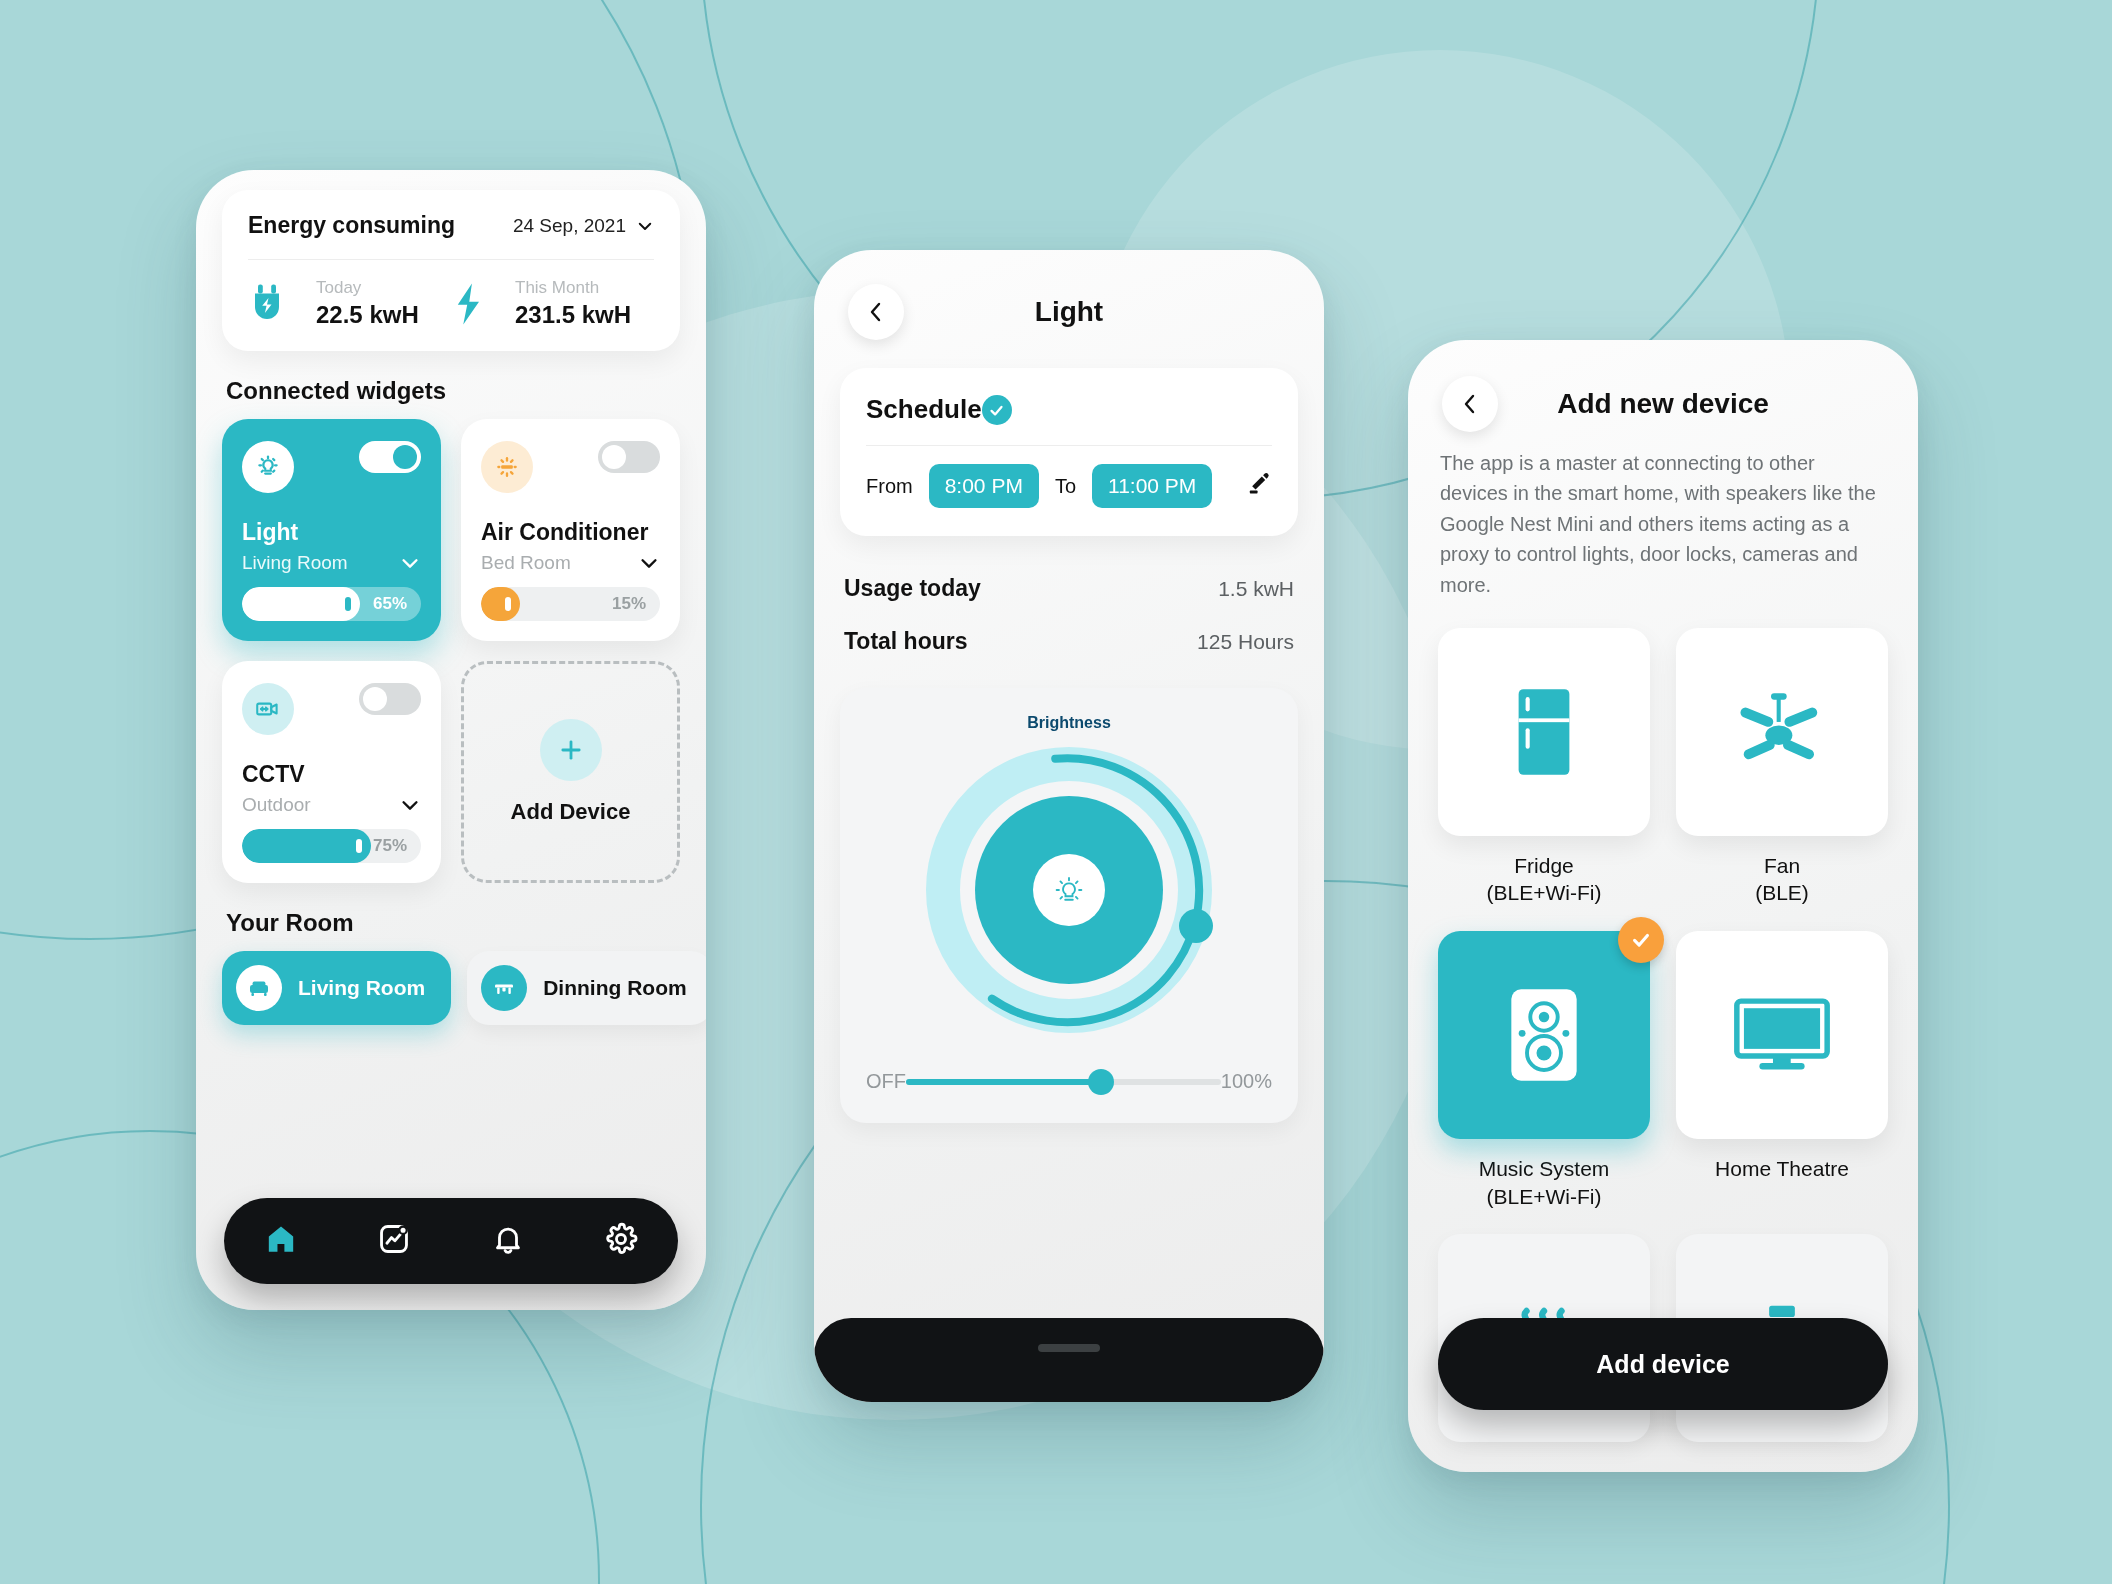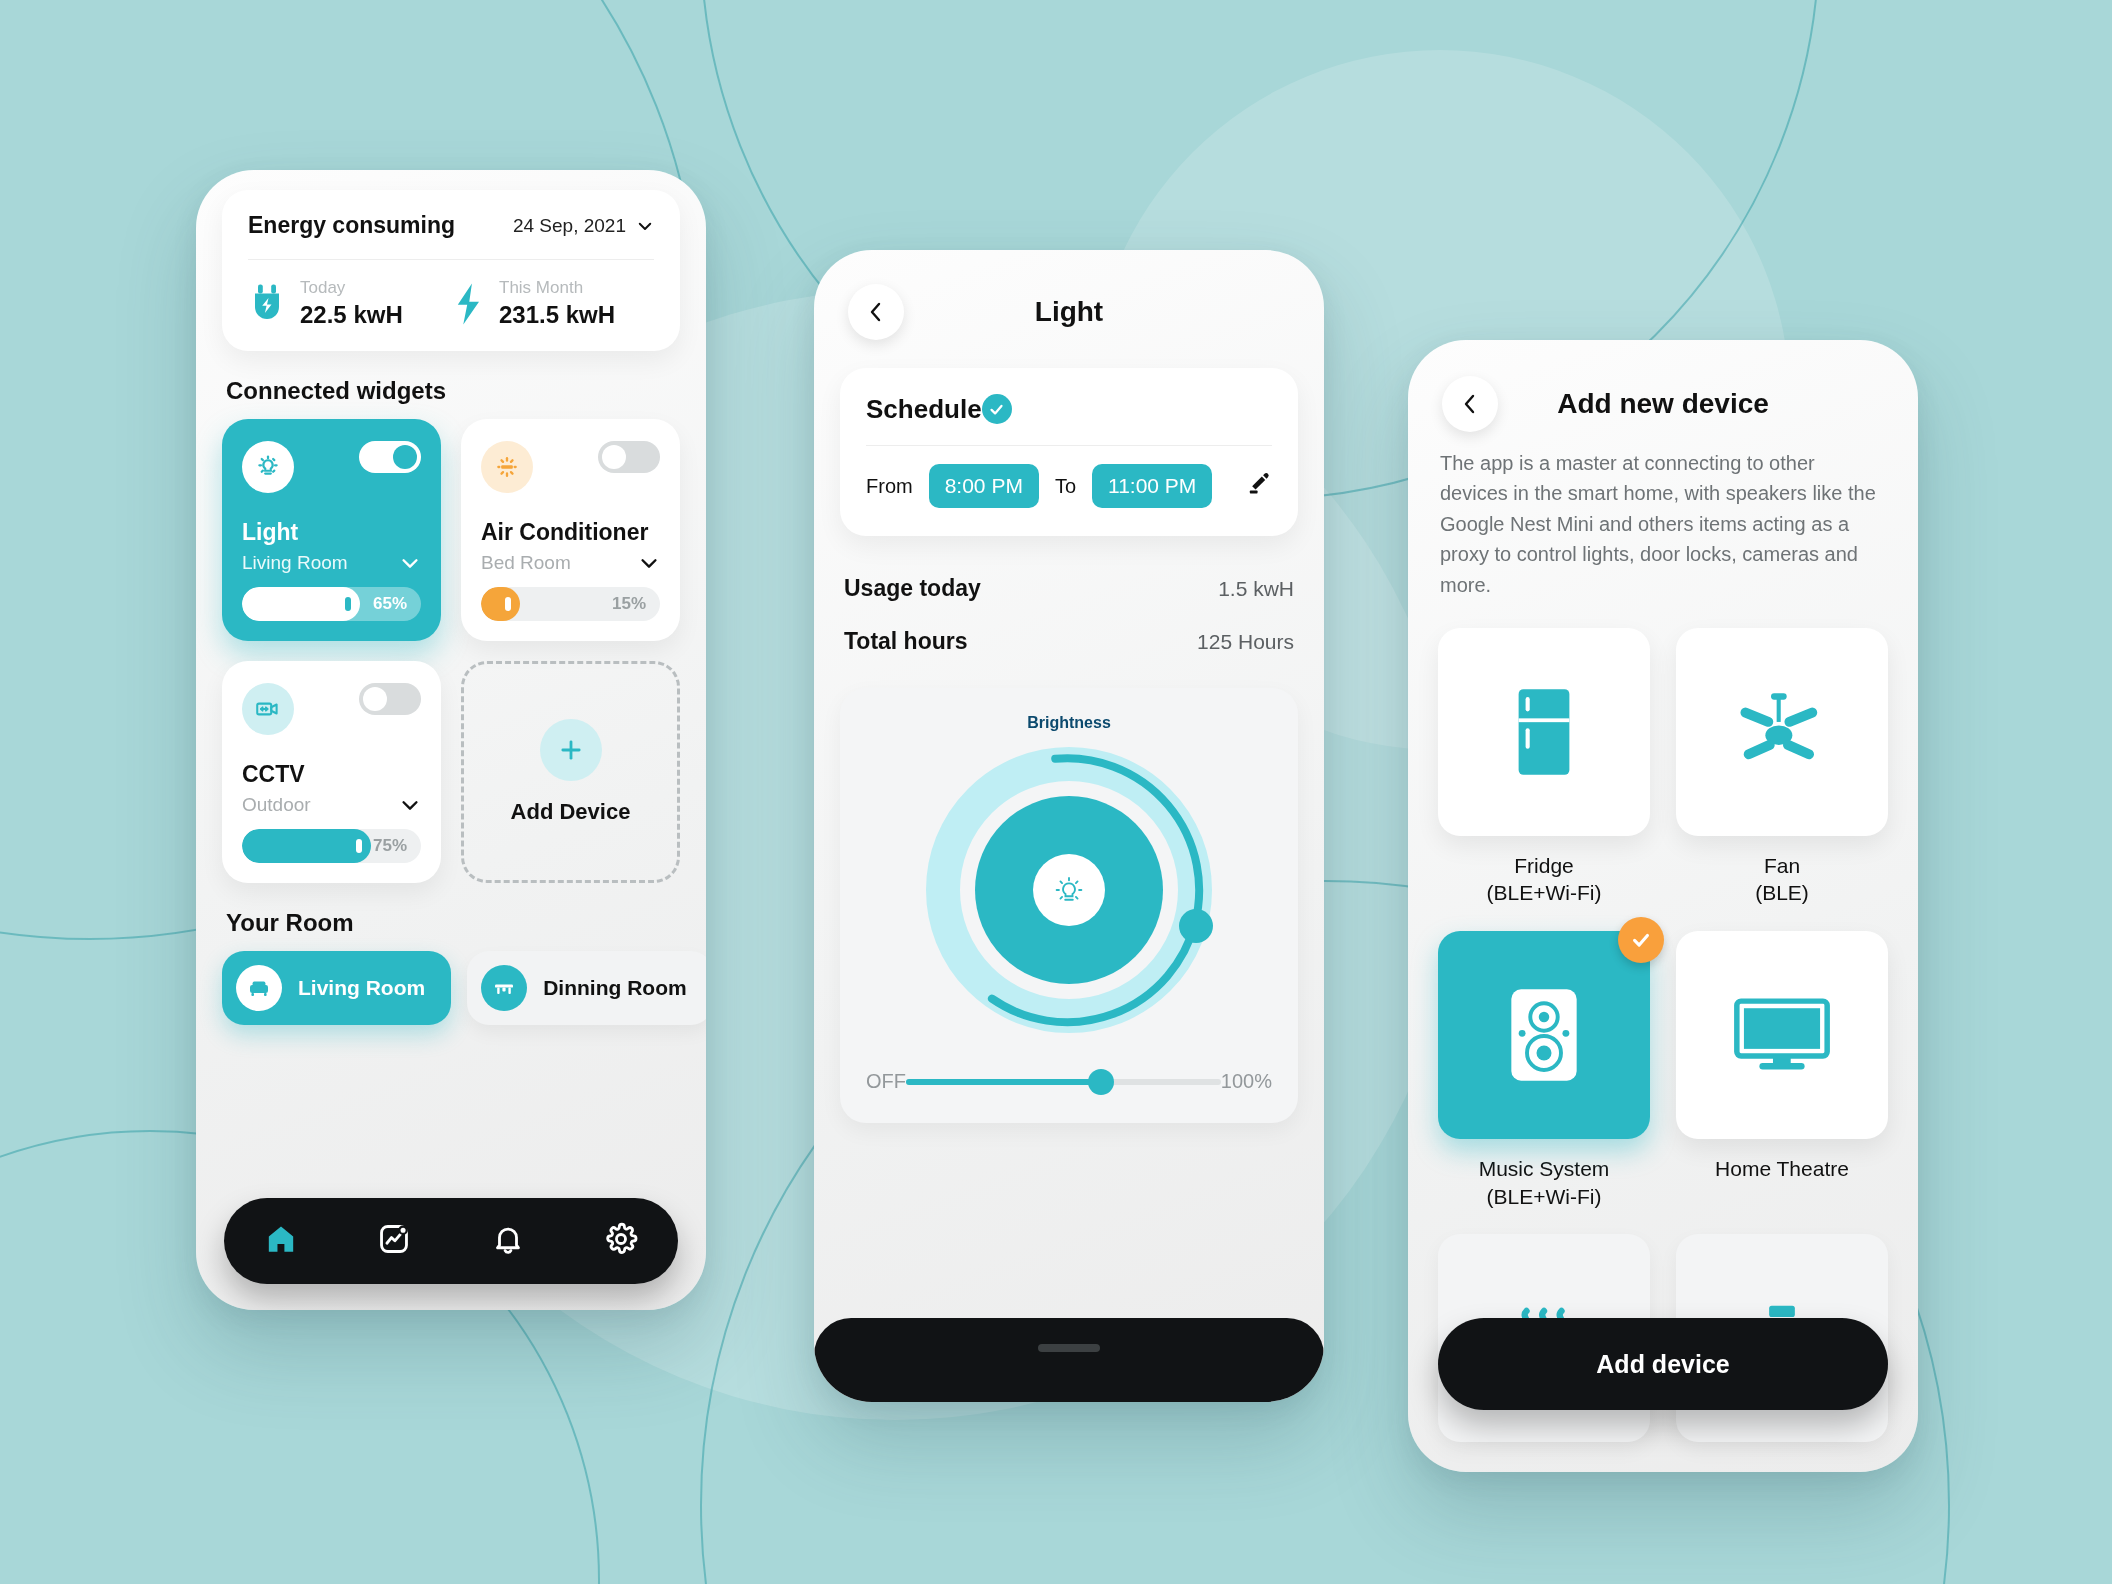--- a/index.html
+++ b/index.html
@@ -81,21 +81,21 @@
   .energy-card {
     margin: 20px 26px 0 26px; background:#fff; border-radius: 26px;
     box-shadow: 0 10px 26px rgba(0,0,0,0.06);
     padding: 22px 26px 22px 26px;
   }
   .energy-top { display:flex; align-items:center; }
   .energy-title { font-size: 23px; font-weight: 600; color:#111; }
   .energy-date { margin-left:auto; font-size:19px; color:#222; display:flex; align-items:center; gap:10px;}
   .hr { height:1px; background:#ededed; margin: 20px 0 18px; }
   .energy-stats { display:flex; }
-  .stat { display:flex; align-items:center; gap:14px; width: 50%; }
+  .stat { display:flex; align-items:center; gap:30px; width: 50%; }
   .stat-l { font-size:17px; color:#b6babc; }
   .stat-v { font-size:24px; font-weight:700; color:#111; margin-top:3px; }
 
   .sec-title { font-size:24px; font-weight:700; color:#111; margin: 26px 0 14px 30px; }
 
   .widget-grid { display:grid; grid-template-columns: 1fr 1fr; gap: 20px; margin: 0 26px; }
   .w-card {
     background:#fff; border-radius: 26px; padding: 22px 20px 20px;
     box-shadow: 0 10px 24px rgba(0,0,0,0.06); min-height: 222px;
     display:flex; flex-direction:column;
@@ -168,21 +168,21 @@
   }
 
   
   .lt-head { display:flex; align-items:center; padding: 34px 34px 0; position:relative; height: 90px;}
   .back-btn {
     width:56px; height:56px; border-radius:50%; background:#fff;
     box-shadow:0 5px 14px rgba(0,0,0,0.10); display:flex; align-items:center; justify-content:center;
   }
   .lt-title { position:absolute; left:0; right:0; text-align:center; font-size:28px; font-weight:700; color:#111; pointer-events:none;}
   .sched-card { margin: 28px 26px 0; background:#fff; border-radius:26px; padding: 26px 26px 28px; box-shadow:0 10px 26px rgba(0,0,0,0.06); }
-  .sched-top { display:flex; align-items:flex-start; }
+  .sched-top { display:flex; align-items:flex-end; }
   .sched-ttl { font-size:26px; font-weight:700; color:#111; }
   .check-badge { width:30px; height:30px; border-radius:50%; background:#2bb8c4; display:flex; align-items:center; justify-content:center;}
   .sched-row { display:flex; align-items:center; gap:16px; margin-top: 6px; }
   .sched-lbl { font-size:20px; color:#111; }
   .time-pill { background:#2bb8c4; color:#fff; font-size:21px; padding: 10px 16px; border-radius:10px; font-weight:500;text-align:center;}
   .pencil { margin-left:auto; }
 
   .usage-rows { margin: 26px 30px 0; }
   .u-row { display:flex; align-items:baseline; padding: 13px 0; }
   .u-l { font-size:23px; font-weight:700; color:#111; }

